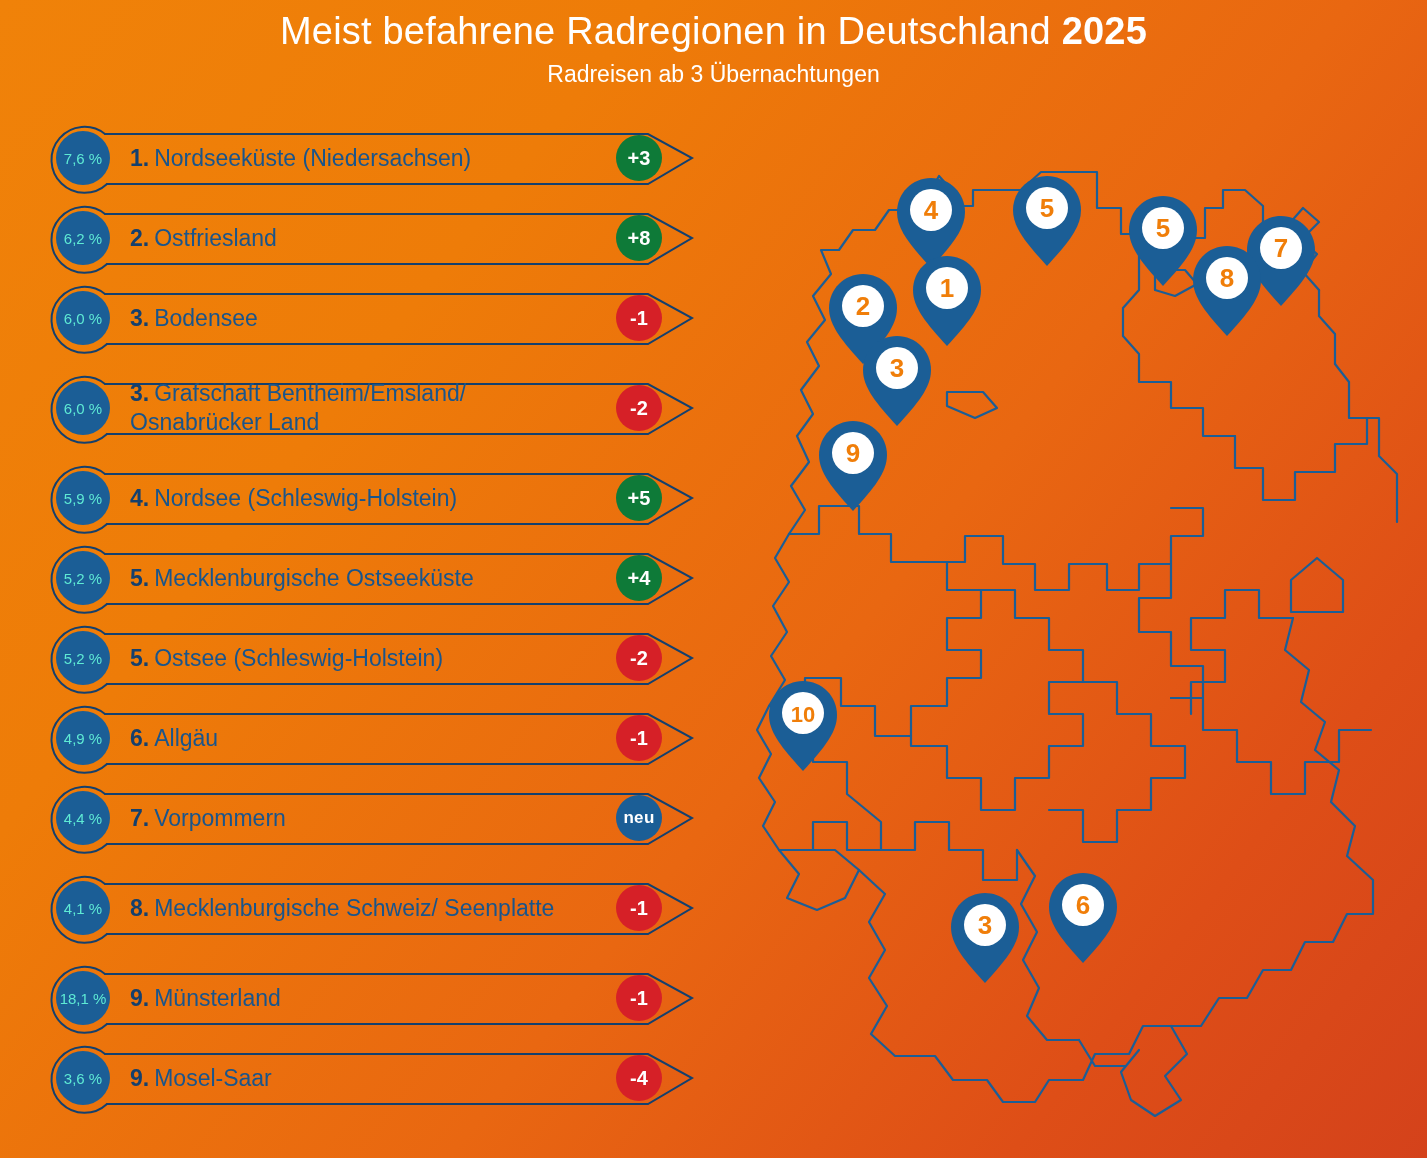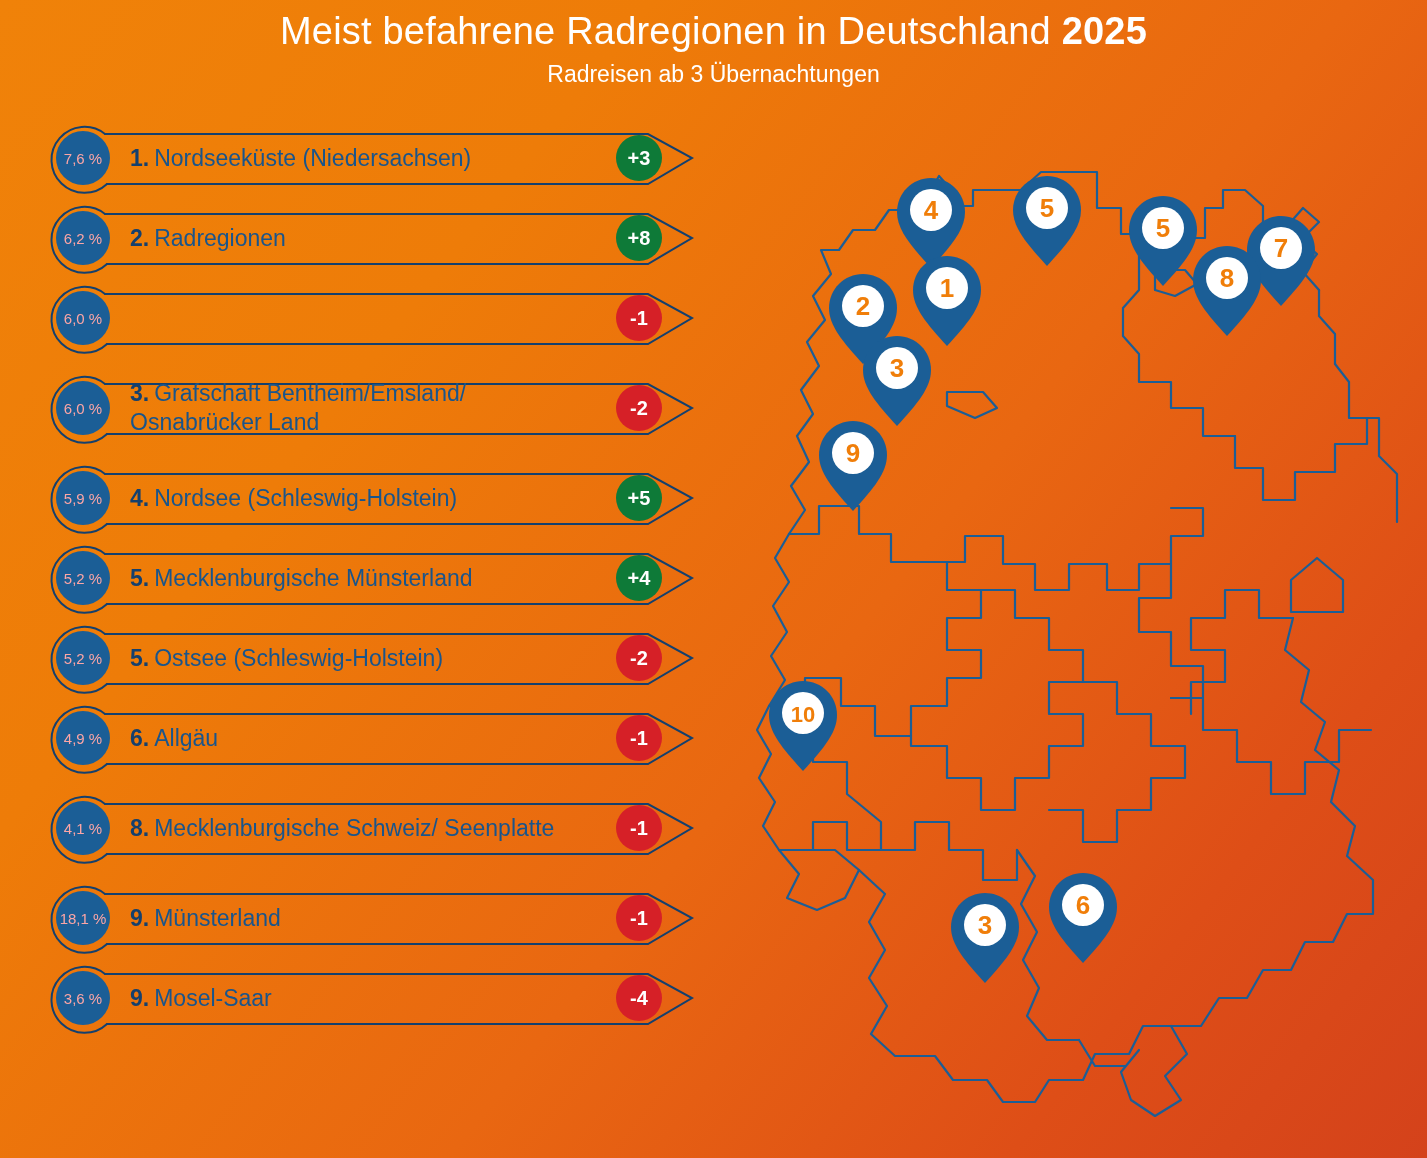--- a/index.html
+++ b/index.html
@@ -23,21 +23,21 @@
   }
 
   
   #list{position:absolute;left:44px;top:118px;width:680px;}
   .row{position:relative;height:80px;margin-bottom:0;}
   .row.tall{height:100px;}
   .row-svg{position:absolute;left:0;top:0;overflow:visible;}
   .pct{
     position:absolute;left:12px;top:50%;transform:translateY(-50%);
     width:54px;height:54px;border-radius:50%;
-    background:#1B5E96;color:#fca5a5;
+    background:#1B5E96;color:#5eead4;
     display:flex;align-items:center;justify-content:center;
     font-size:15px;font-weight:400;letter-spacing:0;z-index:3;
   }
   .name{
     position:absolute;left:86px;top:50%;transform:translateY(-50%);
     color:#19558C;font-size:23px;line-height:29px;width:470px;z-index:3;
   }
   .name .rk{font-weight:700;color:#14406E;margin-right:5px;}
   .badge{
     position:absolute;left:572px;top:50%;transform:translateY(-50%);
@@ -76,30 +76,31 @@
         <div class="name"><span class="rk">1.</span><span>Nordseeküste (Niedersachsen)</span></div>
         <div class="badge" style="background: rgb(14, 122, 56);">+3</div>
       </div>
       <div class="row" style="height: 80px;">
         <svg class="row-svg" width="680" height="80">
           <path d="M 61 16
      A 33 33 0 1 0 63 66" stroke="#14406E" stroke-width="2" fill="none" stroke-linecap="round"></path>
           <path d="M 61 16 L 604 16 L 648 40 L 604 66 L 63 66" stroke="#14406E" stroke-width="2" fill="none" stroke-linecap="round"></path>
         </svg>
         <div class="pct">6,2 %</div>
-        <div class="name"><span class="rk">2.</span><span>Radregionen</span></div>
+        <div class="name"><span class="rk">2.</span><span>Ostfriesland</span></div>
         <div class="badge" style="background: rgb(14, 122, 56);">+8</div>
       </div>
       <div class="row" style="height: 80px;">
         <svg class="row-svg" width="680" height="80">
           <path d="M 61 16
      A 33 33 0 1 0 63 66" stroke="#14406E" stroke-width="2" fill="none" stroke-linecap="round"></path>
           <path d="M 61 16 L 604 16 L 648 40 L 604 66 L 63 66" stroke="#14406E" stroke-width="2" fill="none" stroke-linecap="round"></path>
         </svg>
         <div class="pct">6,0 %</div>
+        <div class="name"><span class="rk">3.</span><span>Bodensee</span></div>
         <div class="badge" style="background: rgb(214, 32, 39);">-1</div>
       </div>
       <div class="row tall" style="height: 100px;">
         <svg class="row-svg" width="680" height="100">
           <path d="M 61 26
      A 33 33 0 1 0 63 76" stroke="#14406E" stroke-width="2" fill="none" stroke-linecap="round"></path>
           <path d="M 61 26 L 604 26 L 648 50 L 604 76 L 63 76" stroke="#14406E" stroke-width="2" fill="none" stroke-linecap="round"></path>
         </svg>
         <div class="pct">6,0 %</div>
         <div class="name"><span class="rk">3.</span><span>Grafschaft Bentheim/Emsland/ Osnabrücker Land</span></div>
@@ -115,21 +116,21 @@
         <div class="name"><span class="rk">4.</span><span>Nordsee (Schleswig-Holstein)</span></div>
         <div class="badge" style="background: rgb(14, 122, 56);">+5</div>
       </div>
       <div class="row" style="height: 80px;">
         <svg class="row-svg" width="680" height="80">
           <path d="M 61 16
      A 33 33 0 1 0 63 66" stroke="#14406E" stroke-width="2" fill="none" stroke-linecap="round"></path>
           <path d="M 61 16 L 604 16 L 648 40 L 604 66 L 63 66" stroke="#14406E" stroke-width="2" fill="none" stroke-linecap="round"></path>
         </svg>
         <div class="pct">5,2 %</div>
-        <div class="name"><span class="rk">5.</span><span>Mecklenburgische Münsterland</span></div>
+        <div class="name"><span class="rk">5.</span><span>Mecklenburgische Ostseeküste</span></div>
         <div class="badge" style="background: rgb(14, 122, 56);">+4</div>
       </div>
       <div class="row" style="height: 80px;">
         <svg class="row-svg" width="680" height="80">
           <path d="M 61 16
      A 33 33 0 1 0 63 66" stroke="#14406E" stroke-width="2" fill="none" stroke-linecap="round"></path>
           <path d="M 61 16 L 604 16 L 648 40 L 604 66 L 63 66" stroke="#14406E" stroke-width="2" fill="none" stroke-linecap="round"></path>
         </svg>
         <div class="pct">5,2 %</div>
         <div class="name"><span class="rk">5.</span><span>Ostsee (Schleswig-Holstein)</span></div>
@@ -137,20 +138,30 @@
       </div>
       <div class="row" style="height: 80px;">
         <svg class="row-svg" width="680" height="80">
           <path d="M 61 16
      A 33 33 0 1 0 63 66" stroke="#14406E" stroke-width="2" fill="none" stroke-linecap="round"></path>
           <path d="M 61 16 L 604 16 L 648 40 L 604 66 L 63 66" stroke="#14406E" stroke-width="2" fill="none" stroke-linecap="round"></path>
         </svg>
         <div class="pct">4,9 %</div>
         <div class="name"><span class="rk">6.</span><span>Allgäu</span></div>
         <div class="badge" style="background: rgb(214, 32, 39);">-1</div>
+      </div>
+      <div class="row" style="height: 80px;">
+        <svg class="row-svg" width="680" height="80">
+          <path d="M 61 16
+     A 33 33 0 1 0 63 66" stroke="#14406E" stroke-width="2" fill="none" stroke-linecap="round"></path>
+          <path d="M 61 16 L 604 16 L 648 40 L 604 66 L 63 66" stroke="#14406E" stroke-width="2" fill="none" stroke-linecap="round"></path>
+        </svg>
+        <div class="pct">4,4 %</div>
+        <div class="name"><span class="rk">7.</span><span>Vorpommern</span></div>
+        <div class="badge neu" style="background: rgb(27, 94, 150);">neu</div>
       </div>
       <div class="row tall" style="height: 100px;">
         <svg class="row-svg" width="680" height="100">
           <path d="M 61 26
      A 33 33 0 1 0 63 76" stroke="#14406E" stroke-width="2" fill="none" stroke-linecap="round"></path>
           <path d="M 61 26 L 604 26 L 648 50 L 604 76 L 63 76" stroke="#14406E" stroke-width="2" fill="none" stroke-linecap="round"></path>
         </svg>
         <div class="pct">4,1 %</div>
         <div class="name"><span class="rk">8.</span><span>Mecklenburgische Schweiz/ Seenplatte</span></div>
         <div class="badge" style="background: rgb(214, 32, 39);">-1</div>

